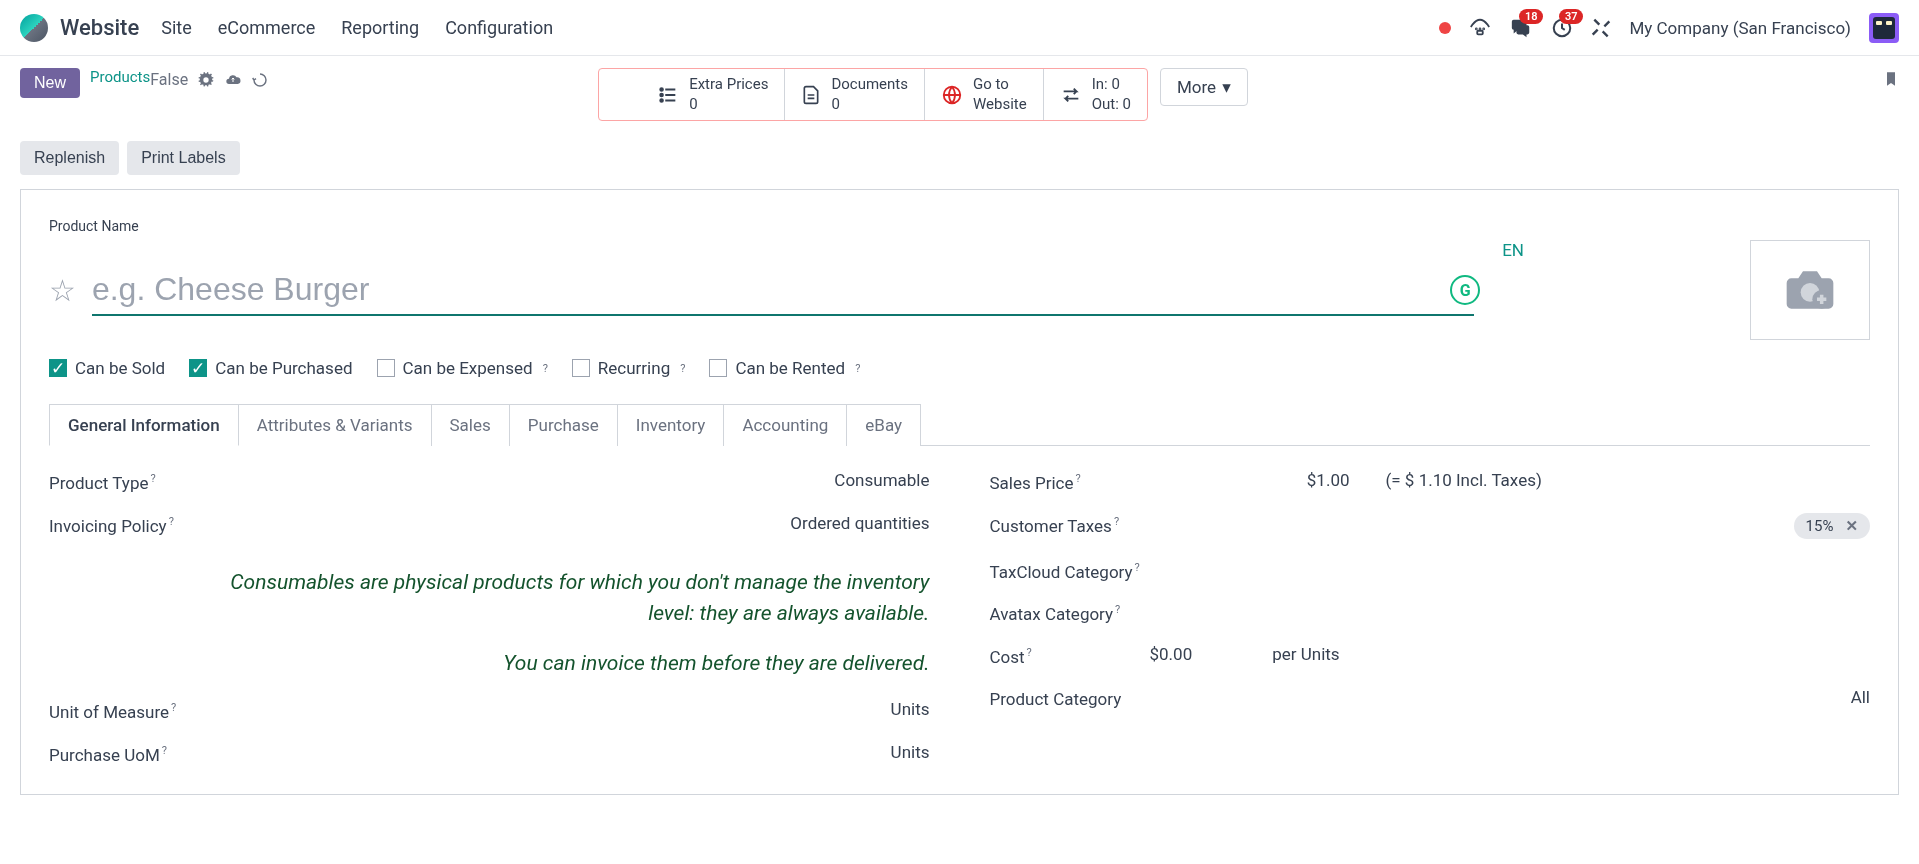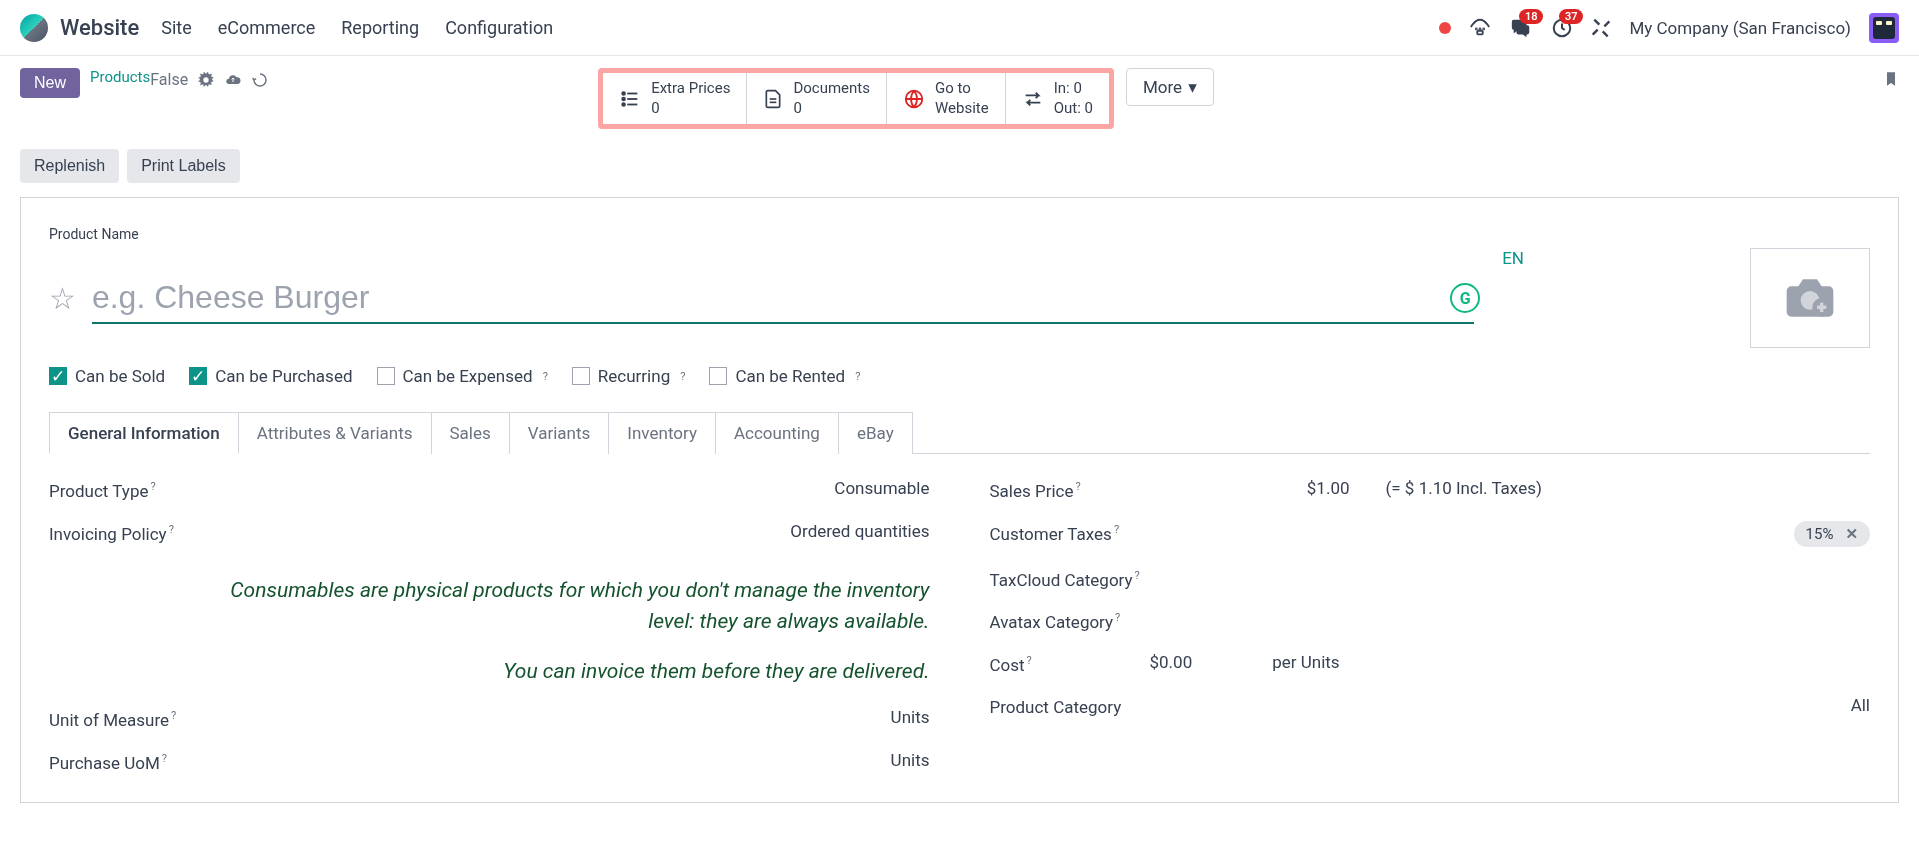--- a/index.html
+++ b/index.html
@@ -18,21 +18,21 @@
 .avatar-inner{width:22px; height:22px; border-radius:3px; background:#1e293b; position:relative;}
 .avatar-inner::before{content:''; position:absolute; top:4px; left:3px; width:6px; height:4px; background:#fef3c7; border-radius:1px;}
 .avatar-inner::after{content:''; position:absolute; top:4px; right:3px; width:6px; height:4px; background:#fef3c7; border-radius:1px;}
 
 .subbar{ display:flex; align-items:flex-start; padding: 12px 20px 10px 20px; }
 .new-btn{ background:#71639e; color:#fff; padding:6px 14px; border-radius:4px; font-size:16px; margin-right: 10px; border:none; cursor:pointer;}
 .breadcrumb{ display:flex; flex-direction:row;justify-content:space-between; }
 .breadcrumb a{ color:#0d9488; font-size:15px; cursor:pointer;}
 .breadcrumb .row2{ display:flex; align-items:center; gap:10px; margin-top:2px; color:#6b7280; font-size:16px;}
 .gear-mini, .cloud-mini, .undo-mini{ color:#6b7280; cursor:pointer; }
-.stat-btns{ display:flex; margin-left: 330px; border:5px solid #fca5a5; border-radius:4px; overflow:hidden;}
+.stat-btns{ display:flex; margin-left: 330px; border:1px solid #fca5a5; border-radius:4px; overflow:hidden;padding-left:42px;}
 .stat{ display:flex; align-items:center; gap:10px; padding: 6px 16px; border-right:1px solid #d1d5db; cursor:pointer; color:#374151;}
 .stat:last-child{border-right:none;}
 .stat .txt{ display:flex; flex-direction:column; line-height:1.3; font-size:15px;}
 .more-dd{ margin-left: 12px; border:1px solid #d1d5db; border-radius:4px; padding:8px 16px; font-size:17px; color:#374151; cursor:pointer; display:flex; align-items:center; gap:6px;}
 .bookmark{ margin-left:auto; color:#6b7280; cursor:pointer;}
 
 .actions-row{ padding: 10px 20px 14px 20px; display:flex; gap:8px;}
 .grey-btn{ background:#e5e7eb; color:#374151; padding:8px 14px; border:none; border-radius:4px; font-size:16px; cursor:pointer;}
 
 .form-wrap{ margin: 0 20px 20px 20px; border:1px solid #d1d5db; border-top: 1px solid #d1d5db; background:#fff; padding: 28px 28px 10px 28px;}
@@ -246,21 +246,21 @@
         <span class="box"></span>
         <span>Can be Rented</span>
         <span class="help">?</span>
       </label>
   </div>
 
   <div class="tabs">
     <div class="tab active">General Information</div>
     <div class="tab">Attributes &amp; Variants</div>
     <div class="tab">Sales</div>
-    <div class="tab">Variants</div>
+    <div class="tab">Purchase</div>
     <div class="tab">Inventory</div>
     <div class="tab">Accounting</div>
     <div class="tab">eBay</div>
   </div>
   <div class="tab-row-border"></div>
 
   <div class="content">
     <div class="col">
       <div class="field-row">
         <div class="field-label"><span>Product Type</span><span class="help">?</span></div>

